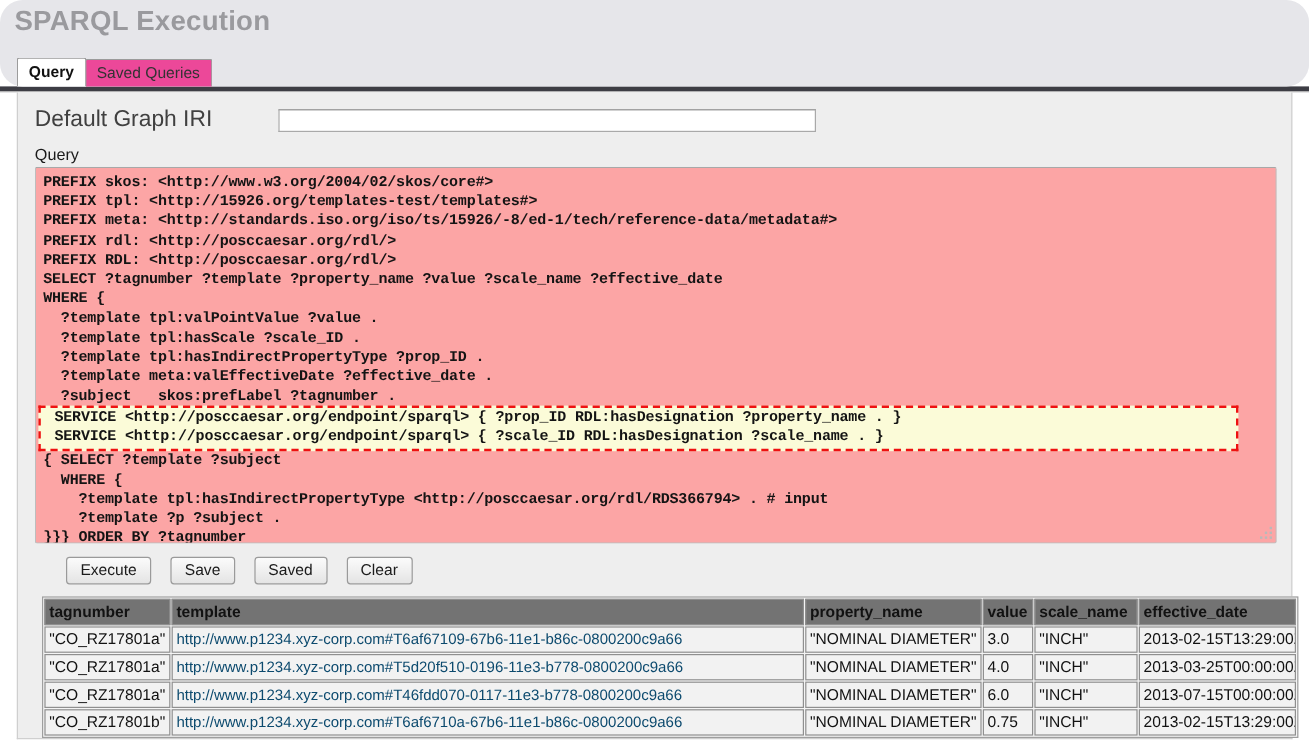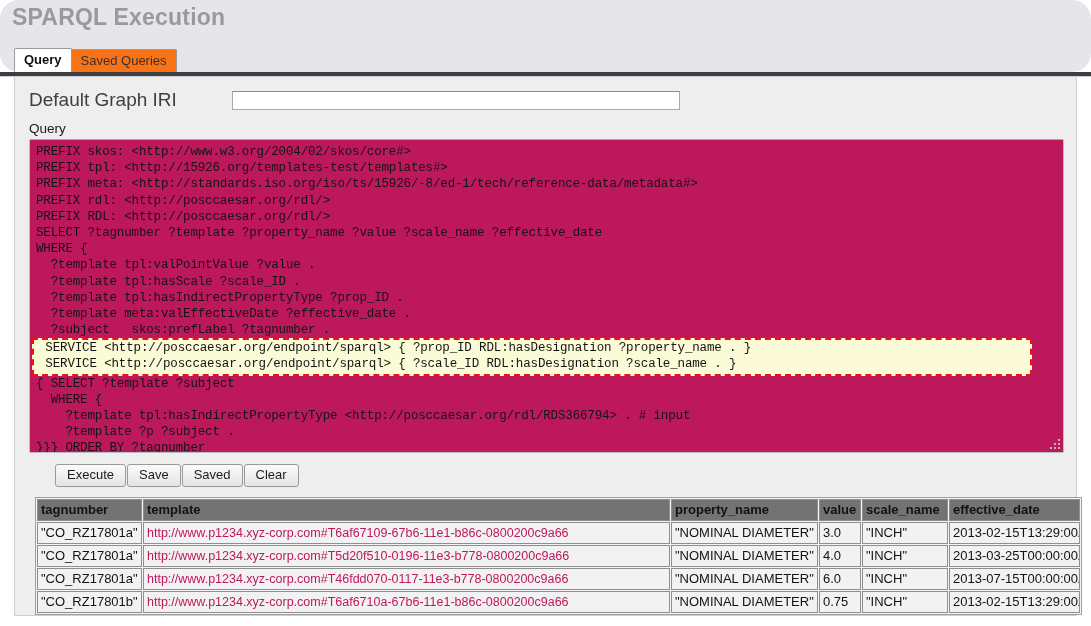--- a/index.html
+++ b/index.html
@@ -46,21 +46,21 @@
     align-items: flex-end;
     z-index: 5;
   }
   .tab {
     box-sizing: border-box;
     height: 23px;
     line-height: 21px;
     padding: 0 9px;
     border: 1px solid #9b9b9b;
     border-bottom: none;
-    background: #f97316;
+    background: #ec4899;
     font-size: 13px;
     color: #333;
     margin-right: -1px;
     border-radius: 2px 2px 0 0;
     cursor: pointer;
     user-select: none;
   }
   .tab.active {
     background: #ffffff;
     font-weight: bold;
@@ -129,28 +129,29 @@
   
   #query-label {
     font-size: 13.5px;
     color: #1a1a1a;
     margin-bottom: 3px;
   }
 
   
   #query-box {
     position: relative;
-    background: #be185d;
+    background: #fca5a5;
     border: 1px solid #bdbdbd;
     border-top-color: #a8a8a8;
     box-sizing: border-box;
     height: 314px;
     width: 1035px;
     overflow: hidden;
     border-radius: 2px;
+    font-weight: bold;
   }
   #query-code {
     margin: 0;
     padding: 4px 0 0 6px;
     font-family: "Liberation Mono", "DejaVu Sans Mono", monospace;
     font-size: 12.5px;
     line-height: 16.2px;
     color: #141414;
     white-space: pre;
     letter-spacing: -0.15px;
@@ -189,21 +190,21 @@
   #resize-grip i:nth-child(2){right:5px;bottom:1px}
   #resize-grip i:nth-child(3){right:9px;bottom:1px}
   #resize-grip i:nth-child(4){right:1px;bottom:5px}
   #resize-grip i:nth-child(5){right:5px;bottom:5px}
   #resize-grip i:nth-child(6){right:1px;bottom:9px}
 
   
   #button-row {
     margin: 11px 0 10px 6px;
     display: flex;
-    gap: 1px;
+    gap: 16px;
     padding-left: 20px;
   }
   .btn {
     font-family: "Liberation Sans", sans-serif;
     font-size: 13px;
     color: #1b1b1b;
     background: linear-gradient(#fbfbfb, #e4e4e4);
     border: 1px solid #9a9a9a;
     border-radius: 3px;
     padding: 3px 11px 4px 11px;
@@ -236,21 +237,21 @@
     overflow: hidden;
     font-family: "Liberation Sans", sans-serif;
     height: 17px;
     vertical-align: middle;
   }
   table#results th {
     font-weight: bold;
     background: #737373;
   }
   td.link-cell a {
-    color: #be185d;
+    color: #0c4a6e;
     text-decoration: none;
     font-size: 12.5px;
   }
 
   col.c-tag      { width: 105px; }
   col.c-template { width: 527px; }
   col.c-prop     { width: 147px; }
   col.c-value    { width: 42px; }
   col.c-scale    { width: 86px; }
   col.c-date     { width: 131px; }

